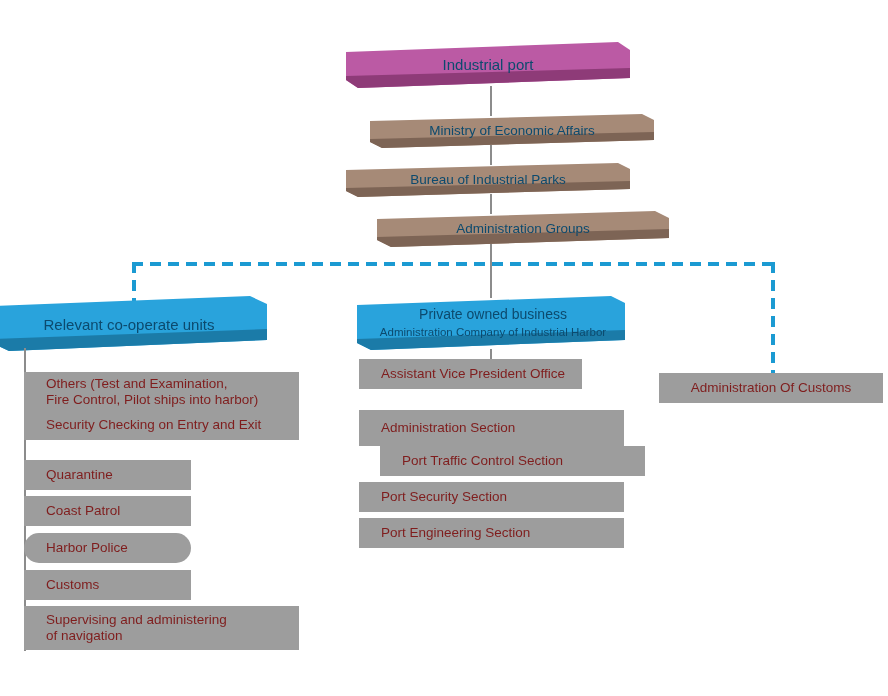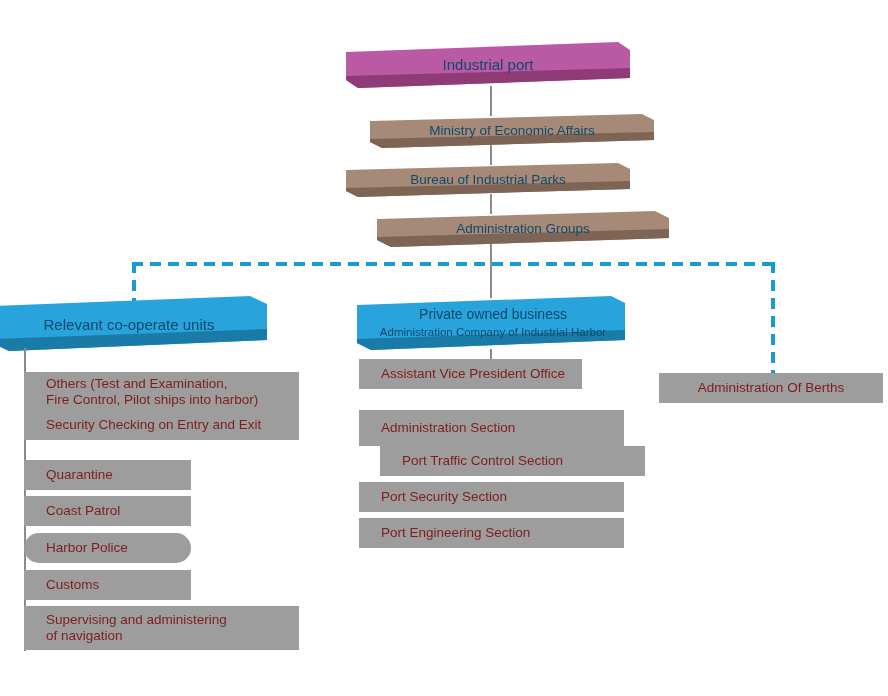--- a/index.html
+++ b/index.html
@@ -193,16 +193,16 @@
     <span>Port Traffic Control Section</span>
   </div>
   <div class="gbox" style="left:359px; top:482px; width:265px; height:30px;">
     <span>Port Security Section</span>
   </div>
   <div class="gbox" style="left:359px; top:518px; width:265px; height:30px;">
     <span>Port Engineering Section</span>
   </div>
 
   <div class="gbox center" style="left:659px; top:373px; width:224px; height:30px;">
-    <span>Administration Of Berths</span>
+    <span>Administration Of Customs</span>
   </div>
 
 </div>
 
 </body></html>

